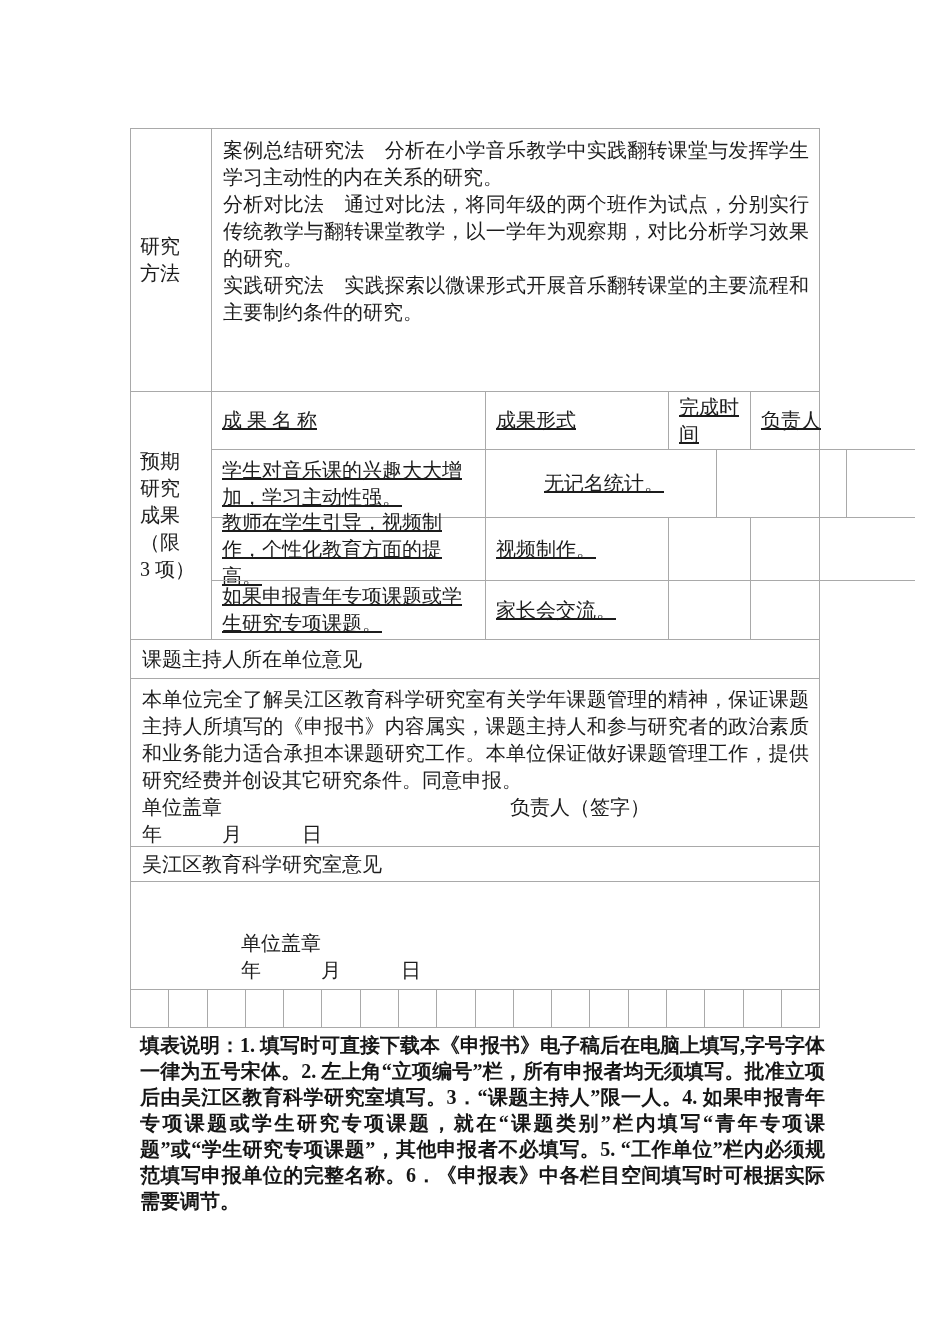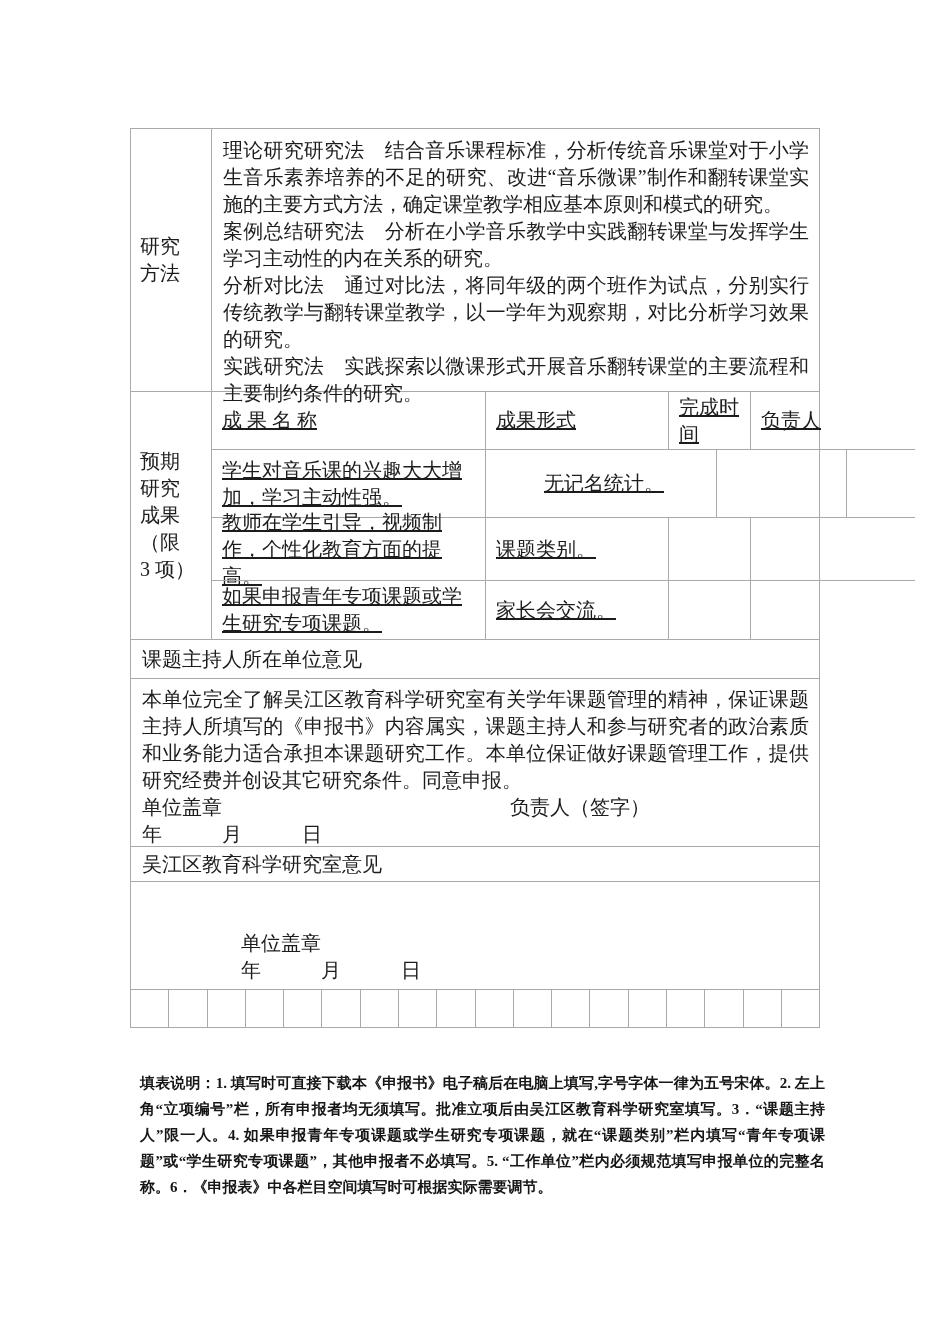--- a/index.html
+++ b/index.html
@@ -69,38 +69,36 @@
     padding:0 0 5px 110px;display:flex;}
   
   .strip{height:38px;}
   .gcell{flex:1;border-right:1px solid var(--border);}
   .gcell:last-child{border-right:none;}
   
   .footnote{
     position:absolute;left:130px;top:1032px;width:695px;
     padding-left:10px;
     font-weight:bold;
-    font-size:15px;line-height:26px;
+    font-size:20px;line-height:26px;
     text-align:justify;
     color:#161616;
-    margin-top:38px;
   }
 </style>
 </head>
 <body>
 
 <div class="page">
 
   <div class="form">
 
     <div class="row methods-row">
       <div class="label-cell">研究
 方法</div>
       <div class="methods-content">
-        <p>理论研究研究法　结合音乐课程标准，分析传统音乐课堂对于小学生音乐素养培养的不足的研究、改进“音乐微课”制作和翻转课堂实施的主要方式方法，确定课堂教学相应基本原则和模式的研究。</p>
         <p>案例总结研究法　分析在小学音乐教学中实践翻转课堂与发挥学生学习主动性的内在关系的研究。</p>
         <p>分析对比法　通过对比法，将同年级的两个班作为试点，分别实行传统教学与翻转课堂教学，以一学年为观察期，对比分析学习效果的研究。</p>
         <p>实践研究法　实践探索以微课形式开展音乐翻转课堂的主要流程和主要制约条件的研究。</p>
       </div>
     </div>
 
     <div class="row results-row">
       <div class="label-cell">预期
 研究
 成果
@@ -114,21 +112,21 @@
           <div class="cell col-owner">负责人</div>
         </div>
         <div class="rt-row rt-r1">
           <div class="cell col-name">学生对音乐课的兴趣大大增加，学习主动性强。</div>
           <div class="cell col-form">无记名统计。</div>
           <div class="cell col-time"></div>
           <div class="cell col-owner"></div>
         </div>
         <div class="rt-row rt-r2">
           <div class="cell col-name">教师在学生引导，视频制作，个性化教育方面的提高。</div>
-          <div class="cell col-form">课题类别。</div>
+          <div class="cell col-form">视频制作。</div>
           <div class="cell col-time"></div>
           <div class="cell col-owner"></div>
         </div>
         <div class="rt-row rt-r3">
           <div class="cell col-name">如果申报青年专项课题或学生研究专项课题。</div>
           <div class="cell col-form">家长会交流。</div>
           <div class="cell col-time"></div>
           <div class="cell col-owner"></div>
         </div>
       </div>

